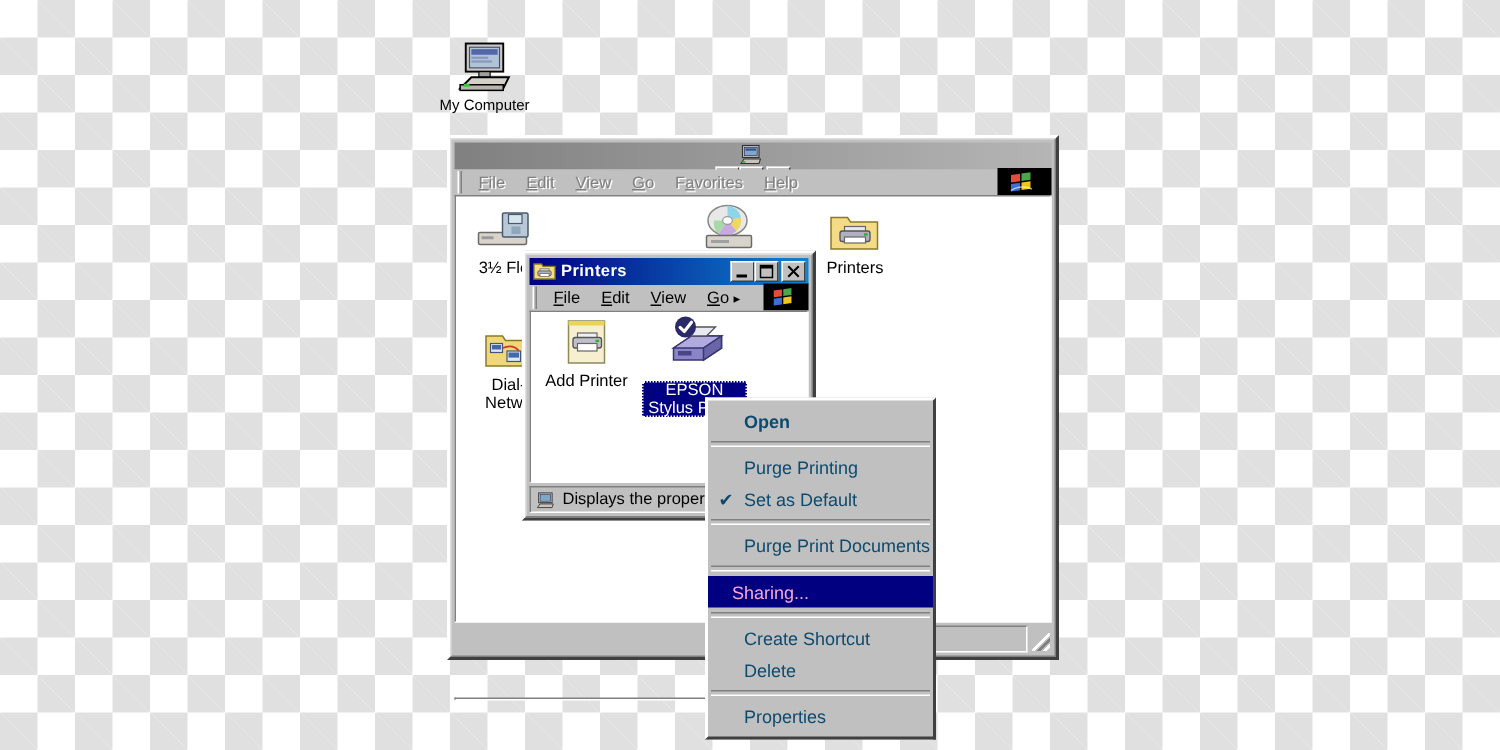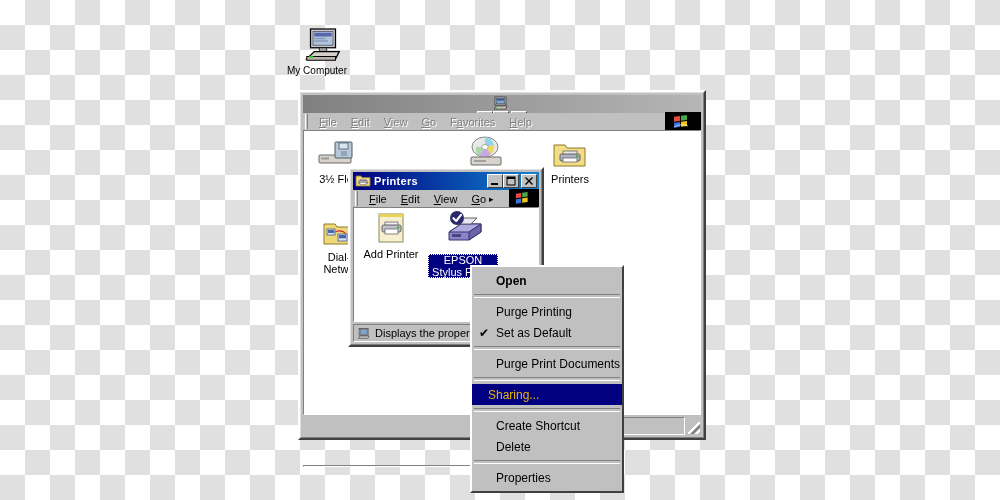--- a/index.html
+++ b/index.html
@@ -181,21 +181,21 @@
     background:
       linear-gradient(135deg, transparent 45%, #ffffff 45%, #ffffff 56%, transparent 56%),
       linear-gradient(135deg, transparent 62%, #808080 62%, #808080 73%, transparent 73%),
       linear-gradient(135deg, transparent 79%, #ffffff 79%, #ffffff 90%, transparent 90%);
   }
 
   
   .desktop-icon {
     position: absolute;
     width: 72px;
-    text-align: left;
+    text-align: center;
     cursor: default;
   }
   .desktop-icon .dlabel {
     font-size: 10px;
     color: #000000;
     margin-top: 1px;
     line-height: 11px;
   }
 
   
@@ -232,27 +232,27 @@
     box-sizing: border-box;
     padding: 3px 0;
     z-index: 50;
   }
   .ctx-item {
     height: 21px;
     display: flex;
     align-items: center;
     padding: 0 18px 0 24px;
     font-size: 12px;
-    color: #000000;
+    color: #0c4a6e;
     white-space: nowrap;
     position: relative;
     cursor: default;
   }
   .ctx-item.bold { font-weight: bold; }
-  .ctx-item.highlight { background: #000080; color: #eab308; padding-left: 16px; }
+  .ctx-item.highlight { background: #000080; color: #f9a8d4; padding-left: 16px; }
   .ctx-check {
     position: absolute;
     left: 7px;
     font-size: 12px;
     line-height: 12px;
   }
   .ctx-sep {
     height: 2px;
     margin: 3px 2px;
     border-top: 1px solid #808080;

